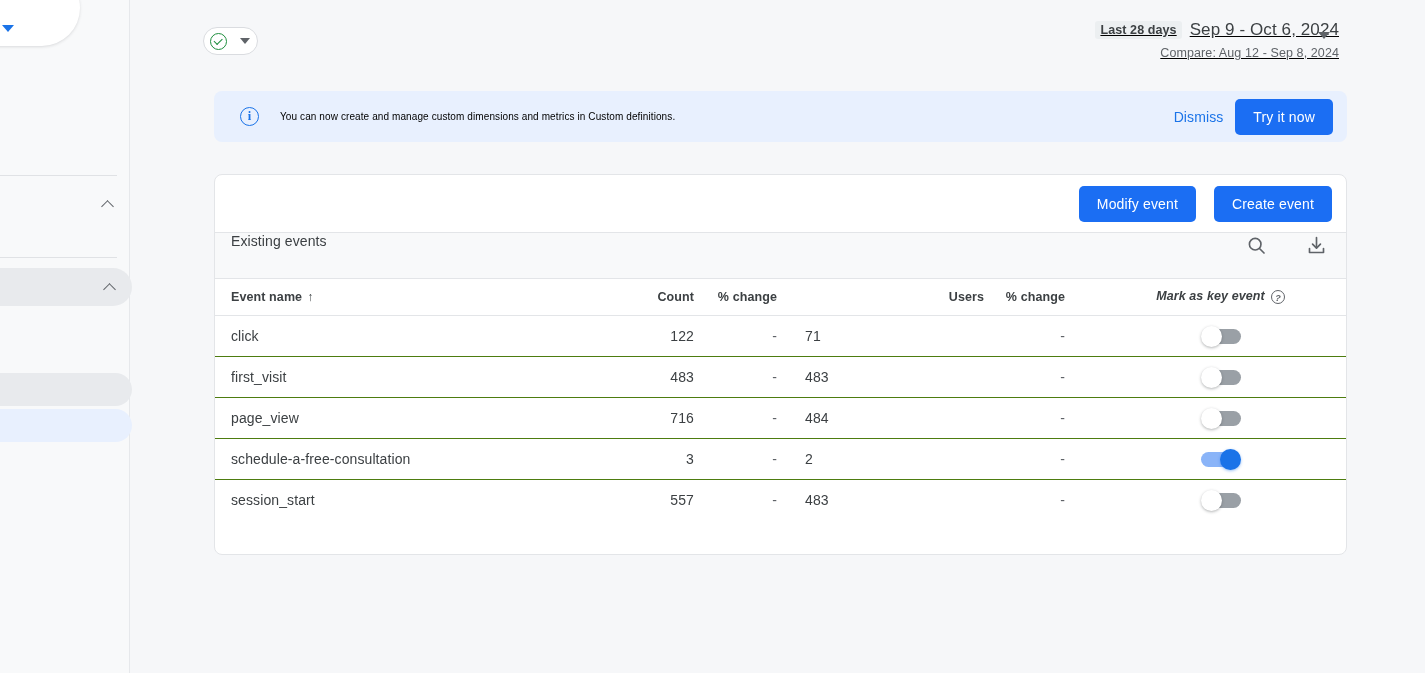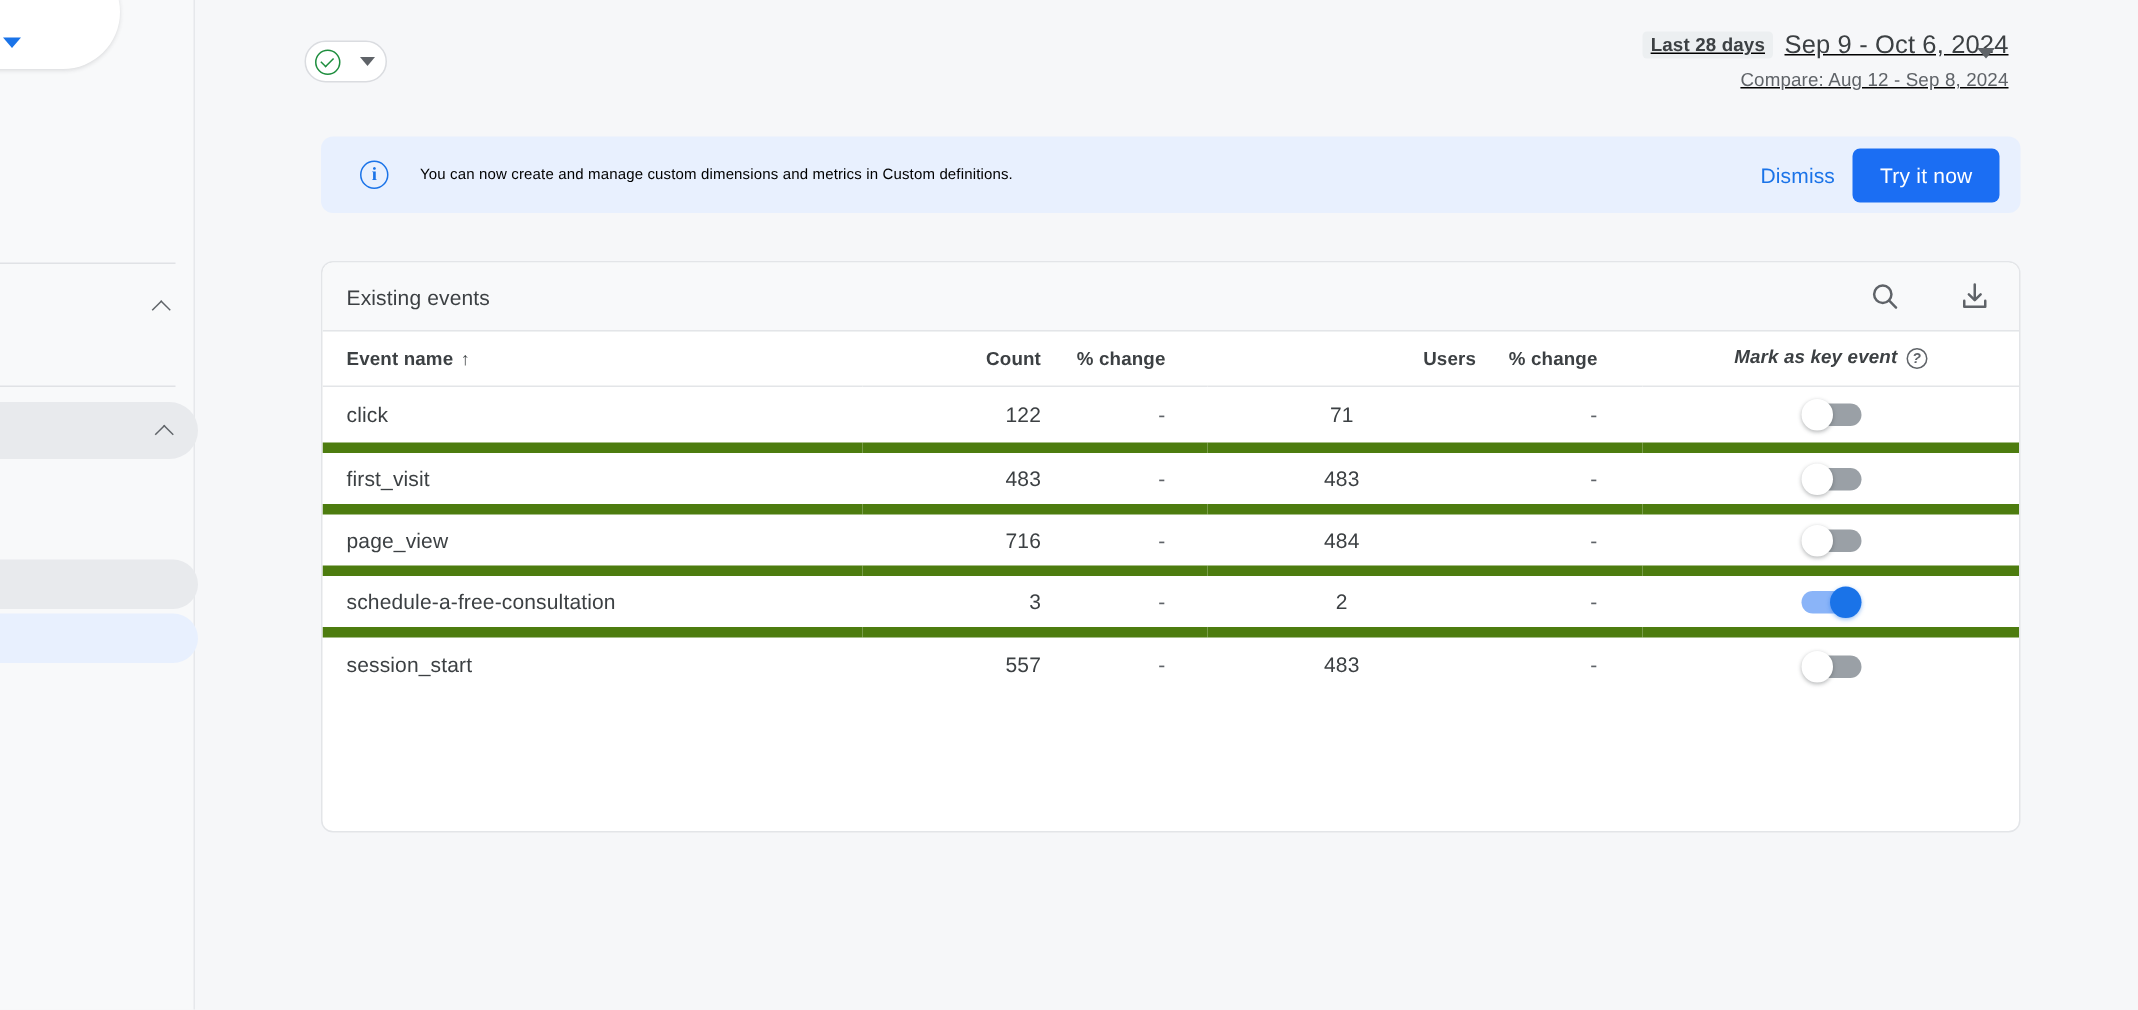--- a/index.html
+++ b/index.html
@@ -159,21 +159,21 @@
   }
   .card-actions {
     height: 58px;
     display: flex; align-items: center; justify-content: flex-end;
     gap: 18px; padding-right: 14px;
     border-bottom: 1px solid #e3e5e8;
   }
   .subhead {
     height: 46px; background: #f8f9fa;
     border-bottom: 1px solid #e3e5e8;
-    display: flex; align-items: center;
+    display: flex; align-items: flex-start;
     padding: 0 18px 0 16px;
   }
   .subhead-title { font-size: 14px; color: #3c4043; letter-spacing: .1px; }
   .subhead-icons { margin-left: auto; display: flex; align-items: center; gap: 36px; }
 
   .icon-btn {
     width: 24px; height: 24px;
     display: flex; align-items: center; justify-content: center;
     cursor: pointer; background: none; border: none; padding: 0;
   }
@@ -185,30 +185,30 @@
     font-size: 12.5px; font-weight: 700; color: #3c4043;
     letter-spacing: .1px;
     border-bottom: 1px solid #e3e5e8;
     padding: 0;
     vertical-align: middle;
   }
   tbody td {
     height: 41px;
     font-size: 14px; color: #3c4043;
     letter-spacing: .1px;
-    border-bottom: 7px solid #4d7c0f;
+    border-bottom: 1px solid #4d7c0f;
     padding: 0;
     vertical-align: middle;
   }
   tbody tr:last-child td { border-bottom: none; margin-top: 19px; }
 
   .c-name  { width: 360px; padding-left: 16px !important; text-align: left; }
   .c-count { width: 125px; text-align: right; padding-right: 6px !important; }
   .c-pc1   { width: 105px; text-align: right; padding-right: 28px !important; }
-  .c-users { width: 185px; text-align: center; padding-right: 6px !important; }
+  .c-users { width: 185px; text-align: left; padding-right: 6px !important; }
   .c-pc2   { width: 105px; text-align: right; padding-right: 30px !important; }
   .c-key   { text-align: center; font-style: italic; }
 
   thead .c-name  { text-align: left; }
   thead .c-count { text-align: right; }
   thead .c-users { text-align: right; }
 
   .sort-arrow { margin-left: 5px; font-size: 12px; }
   .help-icon {
     display: inline-flex; align-items: center; justify-content: center;
@@ -315,20 +315,24 @@
   <span class="info-icon">i</span>
   <span class="banner-text">You can now create and manage custom dimensions and metrics in Custom definitions.</span>
   <span class="banner-actions">
     <button class="link-btn">Dismiss</button>
     <button class="btn-primary">Try it now</button>
   </span>
 </div>
 
 <div class="card">
 
+  <div class="card-actions">
+    <button class="btn-primary">Modify event</button>
+    <button class="btn-primary">Create event</button>
+  </div>
 
   <div class="subhead">
     <span class="subhead-title">Existing events</span>
     <span class="subhead-icons">
       <button class="icon-btn">
         <svg width="21" height="21" viewBox="0 0 24 24" fill="none" stroke="#5f6368" stroke-width="1.9">
           <circle cx="10.5" cy="10.5" r="6.6"></circle>
           <line x1="15.4" y1="15.4" x2="20.6" y2="20.6" stroke-linecap="round"></line>
         </svg>
       </button>

